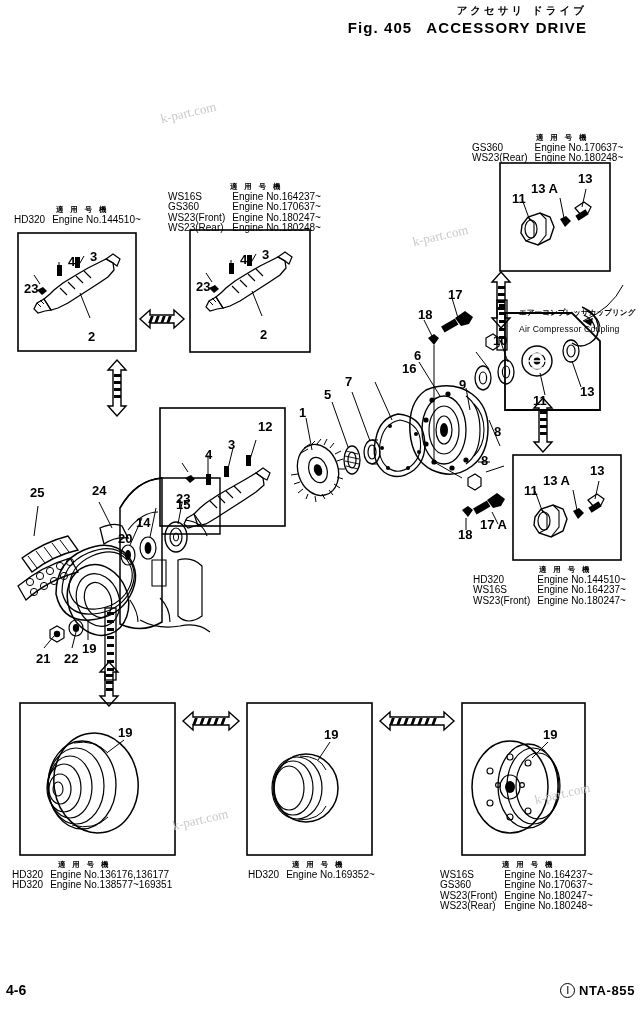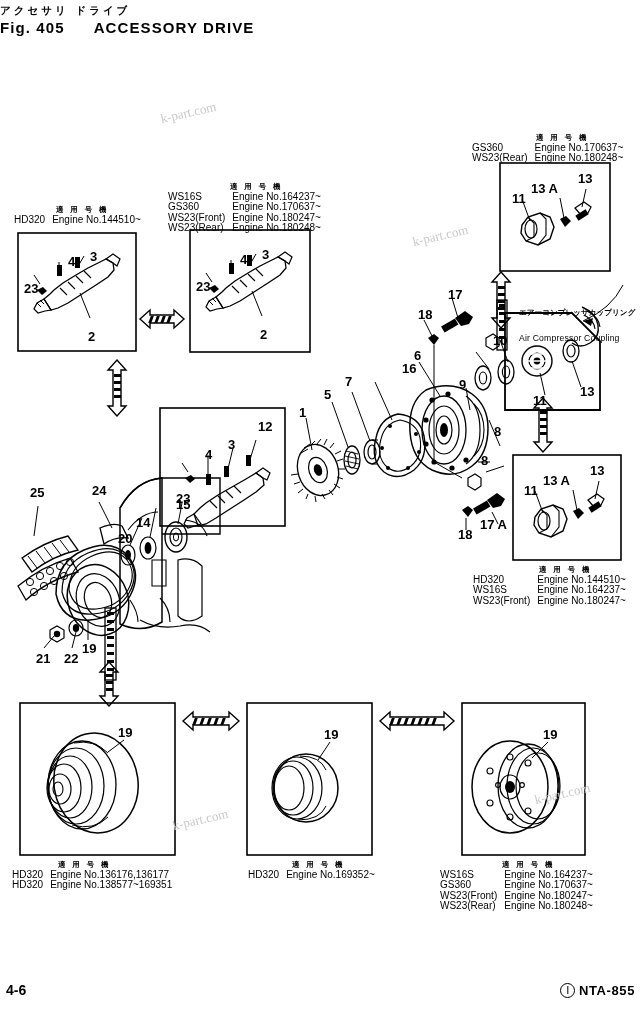--- a/index.html
+++ b/index.html
@@ -3,24 +3,24 @@
 <meta charset="utf-8">
 <style>
   html,body{margin:0;padding:0;background:#fff;}
   body{
     width:641px;height:1010px;position:relative;overflow:hidden;
     font-family:"Liberation Sans","DejaVu Sans",sans-serif;
     color:#000;
   }
   .abs{position:absolute;}
   
-  #title-block{left:0;top:4px;width:587px;text-align:left;}
+  #title-block{left:0;top:4px;width:587px;text-align:right;}
   #title-jp{font-size:10.5px;font-weight:bold;letter-spacing:3px;font-family:"DejaVu Sans",sans-serif;}
   #title-en{font-size:15px;font-weight:bold;letter-spacing:1.1px;margin-top:1px;}
-  #title-en .figno{margin-right:29px;}
+  #title-en .figno{margin-right:14px;}
   
   .num{font-size:13px;font-weight:bold;font-family:"Liberation Sans",sans-serif;line-height:1;white-space:nowrap;}
   
   .spec{font-size:8.2px;line-height:10.2px;white-space:nowrap;font-family:"Liberation Sans",sans-serif;}
   .spec .jp{font-family:"DejaVu Sans",sans-serif;font-size:7.4px;font-weight:bold;letter-spacing:2.2px;display:block;}
   .spec table{border-collapse:collapse;font-size:10px;}
   .spec td{padding:0 0 0 0;vertical-align:top;white-space:nowrap;line-height:10.2px;}
   .spec td.m{padding-right:7px;}
   
   #page-no{left:6px;bottom:12px;font-size:14px;font-weight:bold;}
@@ -597,21 +597,21 @@
     <tr>
           <td class="m">WS23(Rear)</td>
           <td>Engine No.180248~</td>
         </tr>
   </tbody>
     </table>
 </div>
 
 <div class="abs" style="left:519px;top:308px;">
   <div style="font-family:'DejaVu Sans',sans-serif;font-size:7.6px;font-weight:bold;white-space:nowrap;letter-spacing:0px;">エアーコンプレッサカップリング</div>
-  <div style="font-size:8.6px;white-space:nowrap;margin-top:15px;letter-spacing:.2px;">Air Compressor Coupling</div>
+  <div style="font-size:8.6px;white-space:nowrap;margin-top:6px;letter-spacing:.2px;">Air Compressor Coupling</div>
 </div>
 
 <div class="abs num" style="left:24px;top:282px;">23</div>
 <div class="abs num" style="left:68px;top:255px;">4</div>
 <div class="abs num" style="left:90px;top:250px;">3</div>
 <div class="abs num" style="left:88px;top:330px;">2</div>
 
 <div class="abs num" style="left:196px;top:280px;">23</div>
 <div class="abs num" style="left:240px;top:253px;">4</div>
 <div class="abs num" style="left:262px;top:248px;">3</div>

